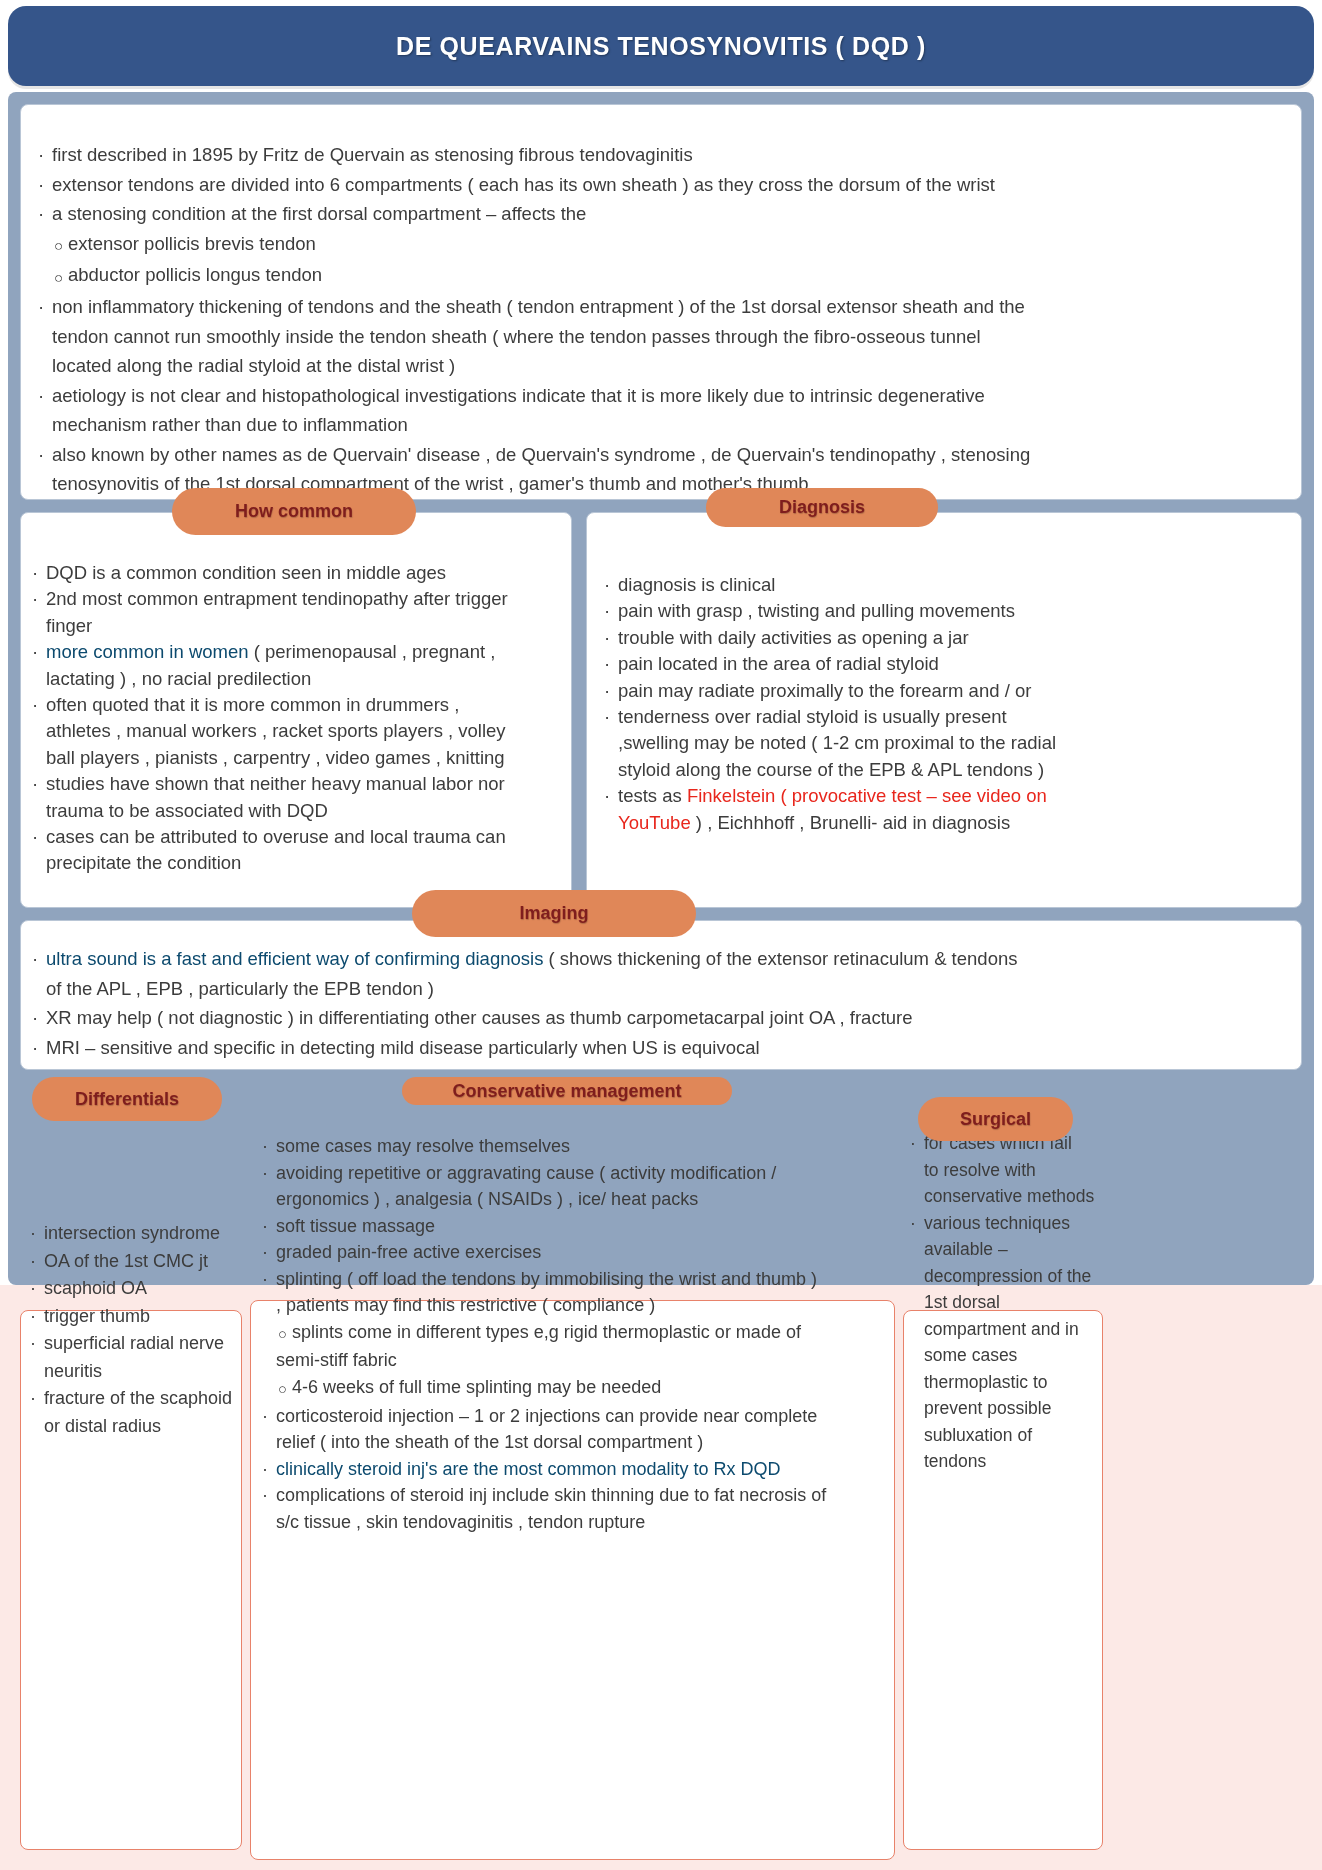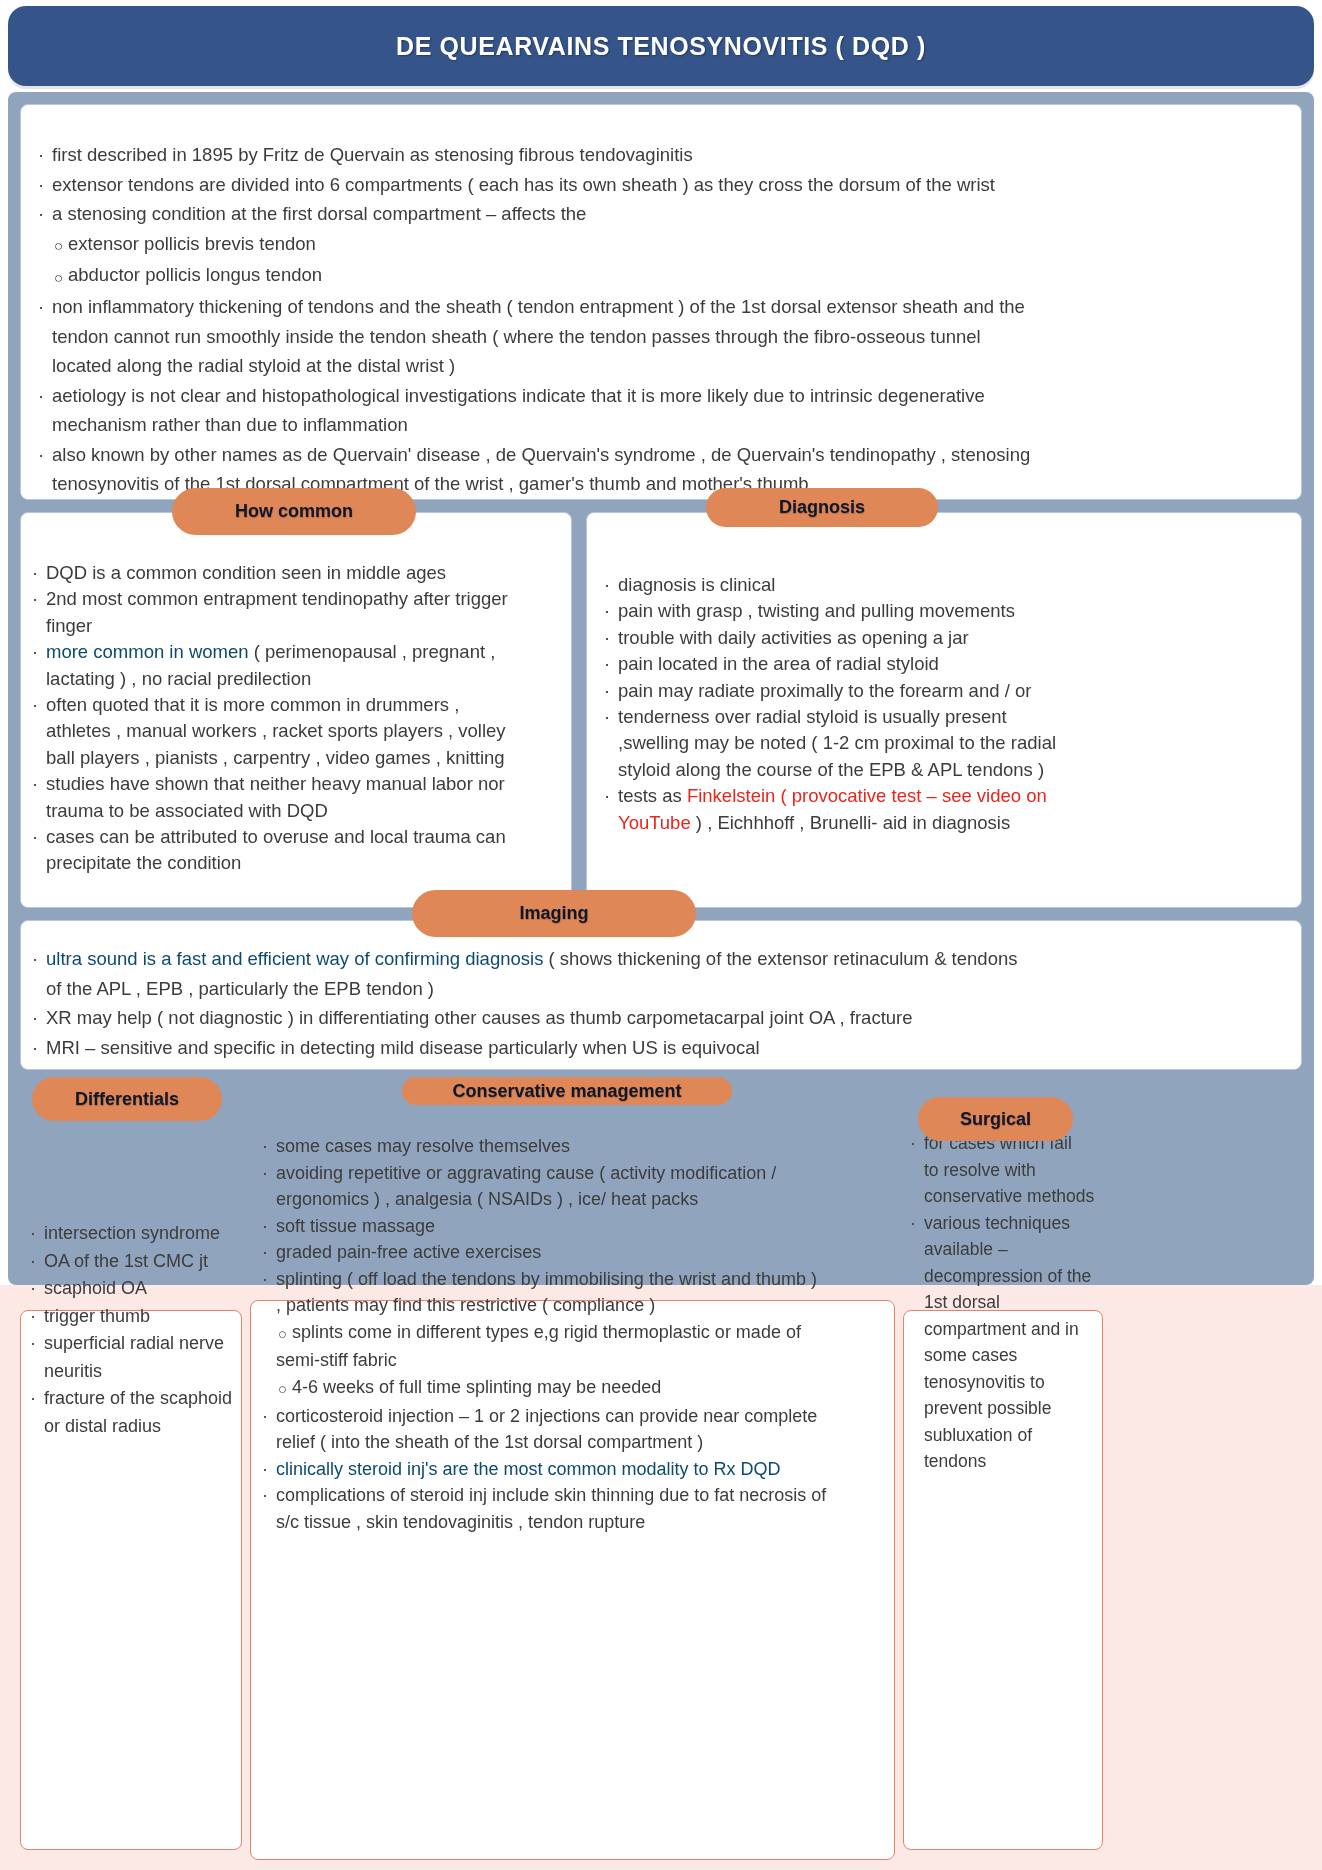--- a/index.html
+++ b/index.html
@@ -72,21 +72,21 @@
   #panel-imaging { left: 20px;  top: 920px;  width: 1282px; height: 150px; }
 
   #panel-diff    { left: 20px;  top: 1310px; width: 222px;  height: 540px; }
   #panel-cons    { left: 250px; top: 1300px; width: 645px;  height: 560px; }
   #panel-surg    { left: 903px; top: 1310px; width: 200px;  height: 540px; }
 
   
   .pill {
     position: absolute;
     background: #e08758;
-    color: #0f172a;
+    color: #7f1d1d;
     font-weight: bold;
     font-size: 18px;
     border-radius: 999px;
     display: flex;
     align-items: center;
     justify-content: center;
     text-shadow: 0.5px 0.5px 1px rgba(0,0,0,0.22);
     z-index: 20;
     white-space: nowrap;
   }
@@ -414,21 +414,21 @@
     <div class="line cont">
       <span class="txt"><span>1st dorsal</span></span>
     </div>
     <div class="line cont">
       <span class="txt"><span>compartment and in</span></span>
     </div>
     <div class="line cont">
       <span class="txt"><span>some cases</span></span>
     </div>
     <div class="line cont">
-      <span class="txt"><span>tenosynovitis to</span></span>
+      <span class="txt"><span>thermoplastic to</span></span>
     </div>
     <div class="line cont">
       <span class="txt"><span>prevent possible</span></span>
     </div>
     <div class="line cont">
       <span class="txt"><span>subluxation of</span></span>
     </div>
     <div class="line cont">
       <span class="txt"><span>tendons</span></span>
     </div>

